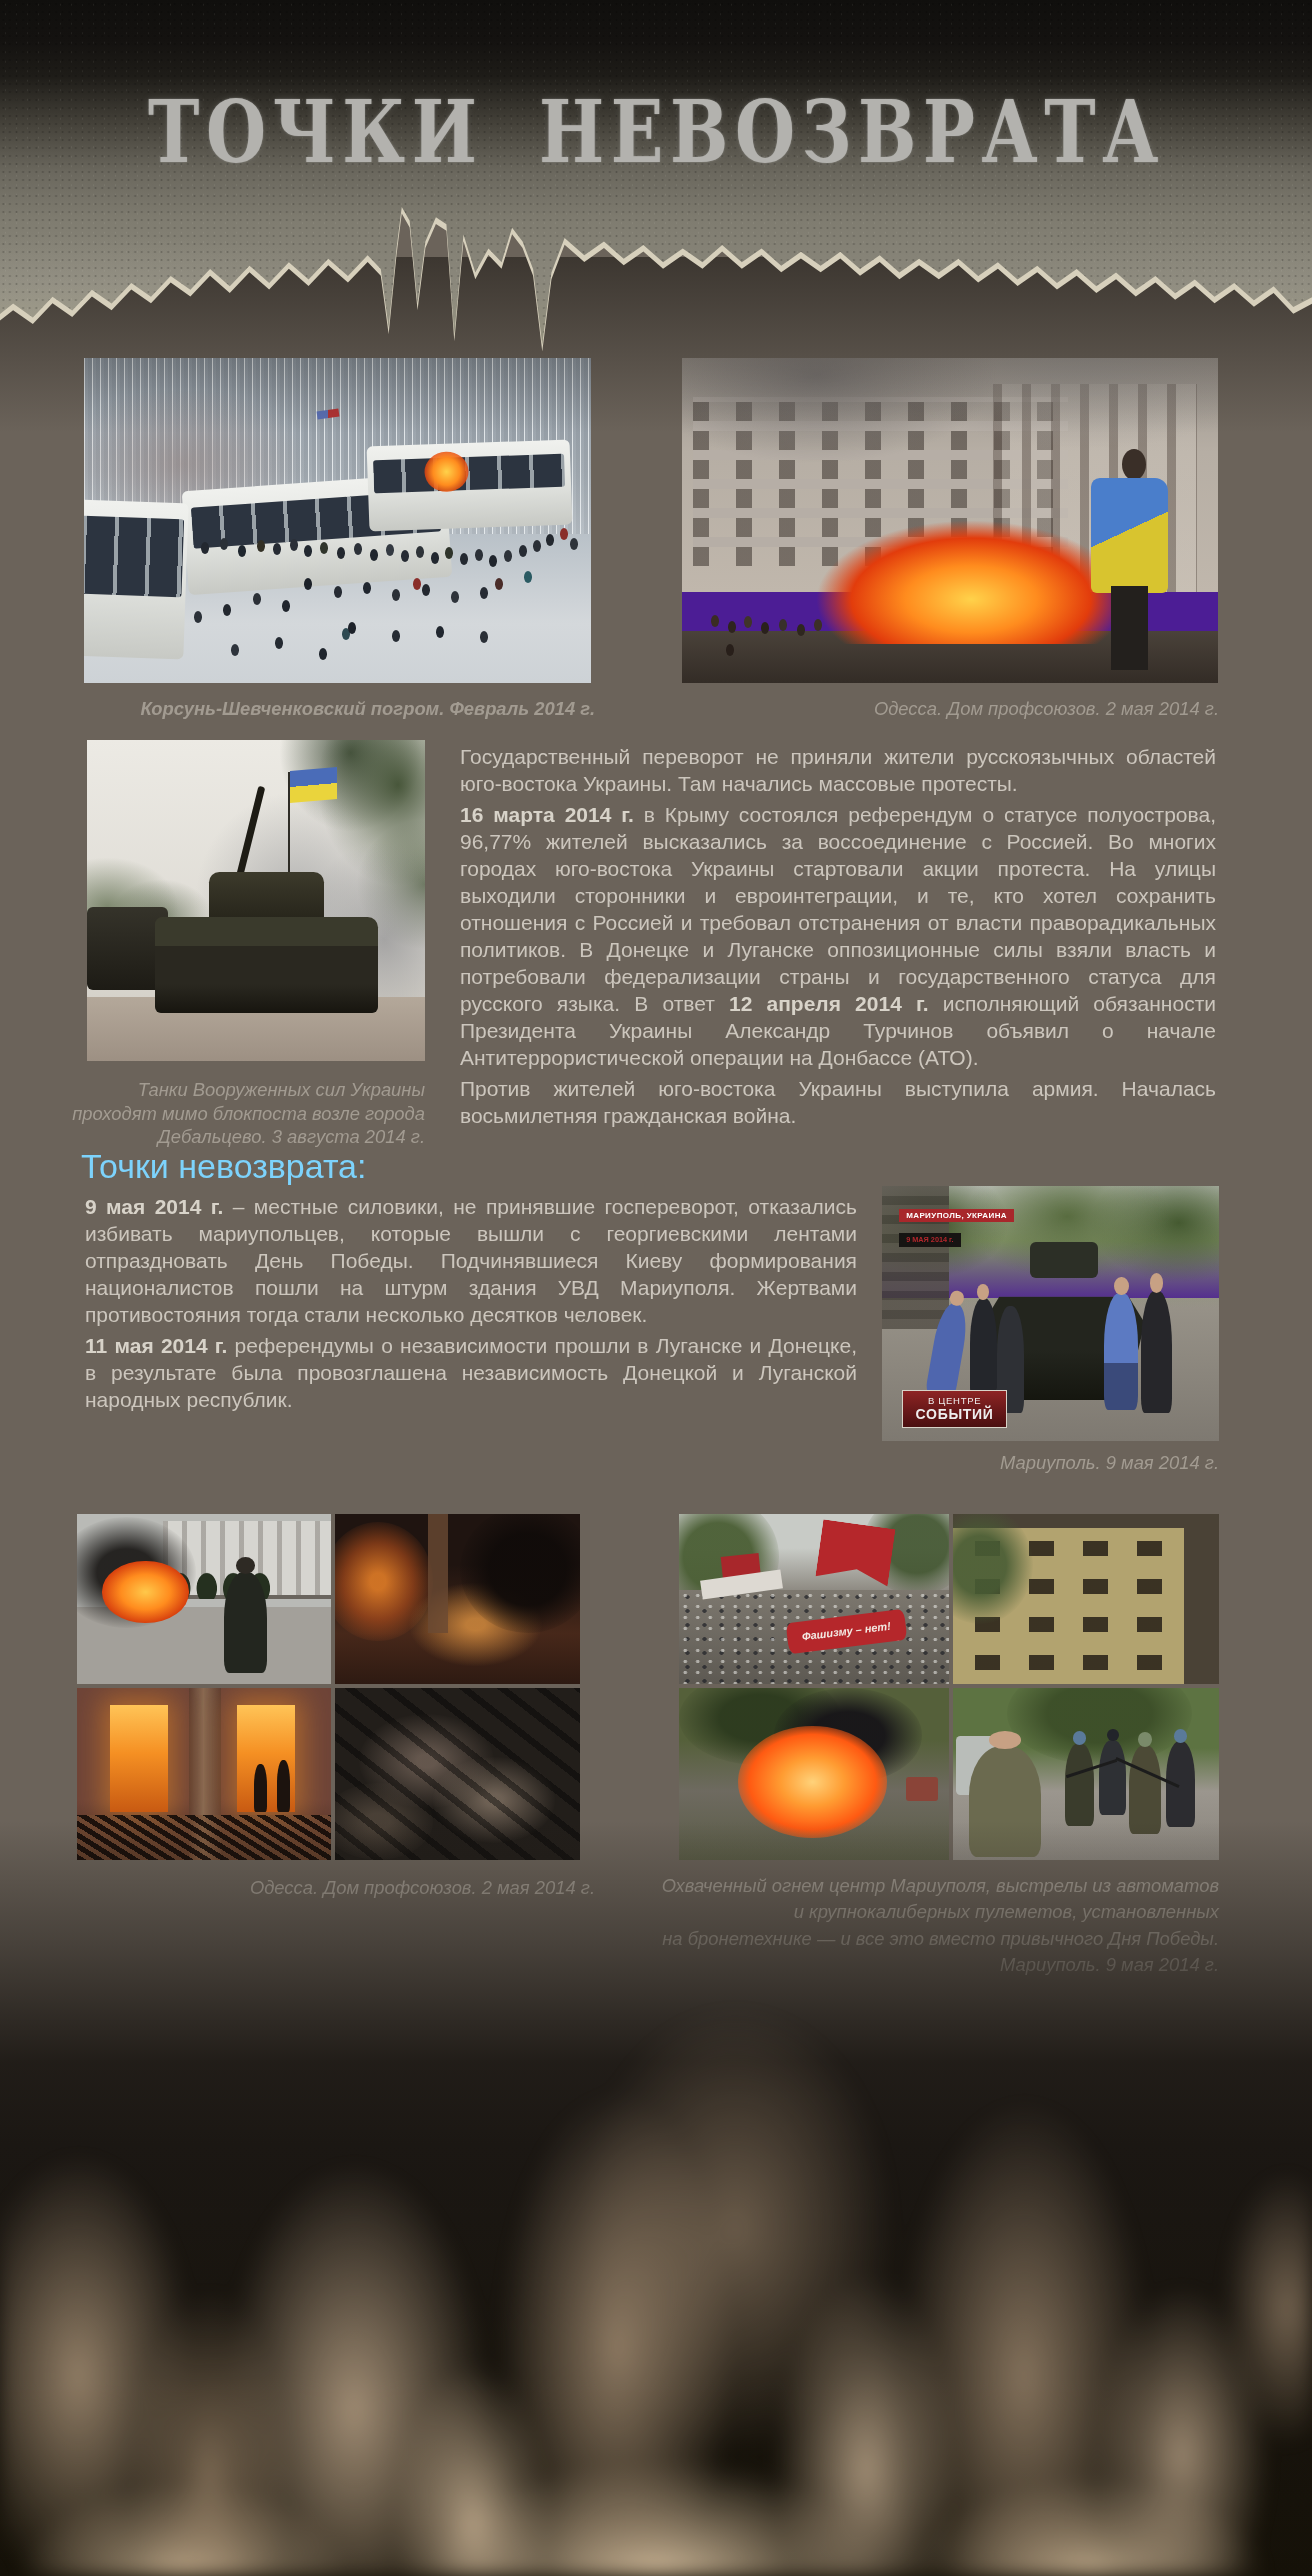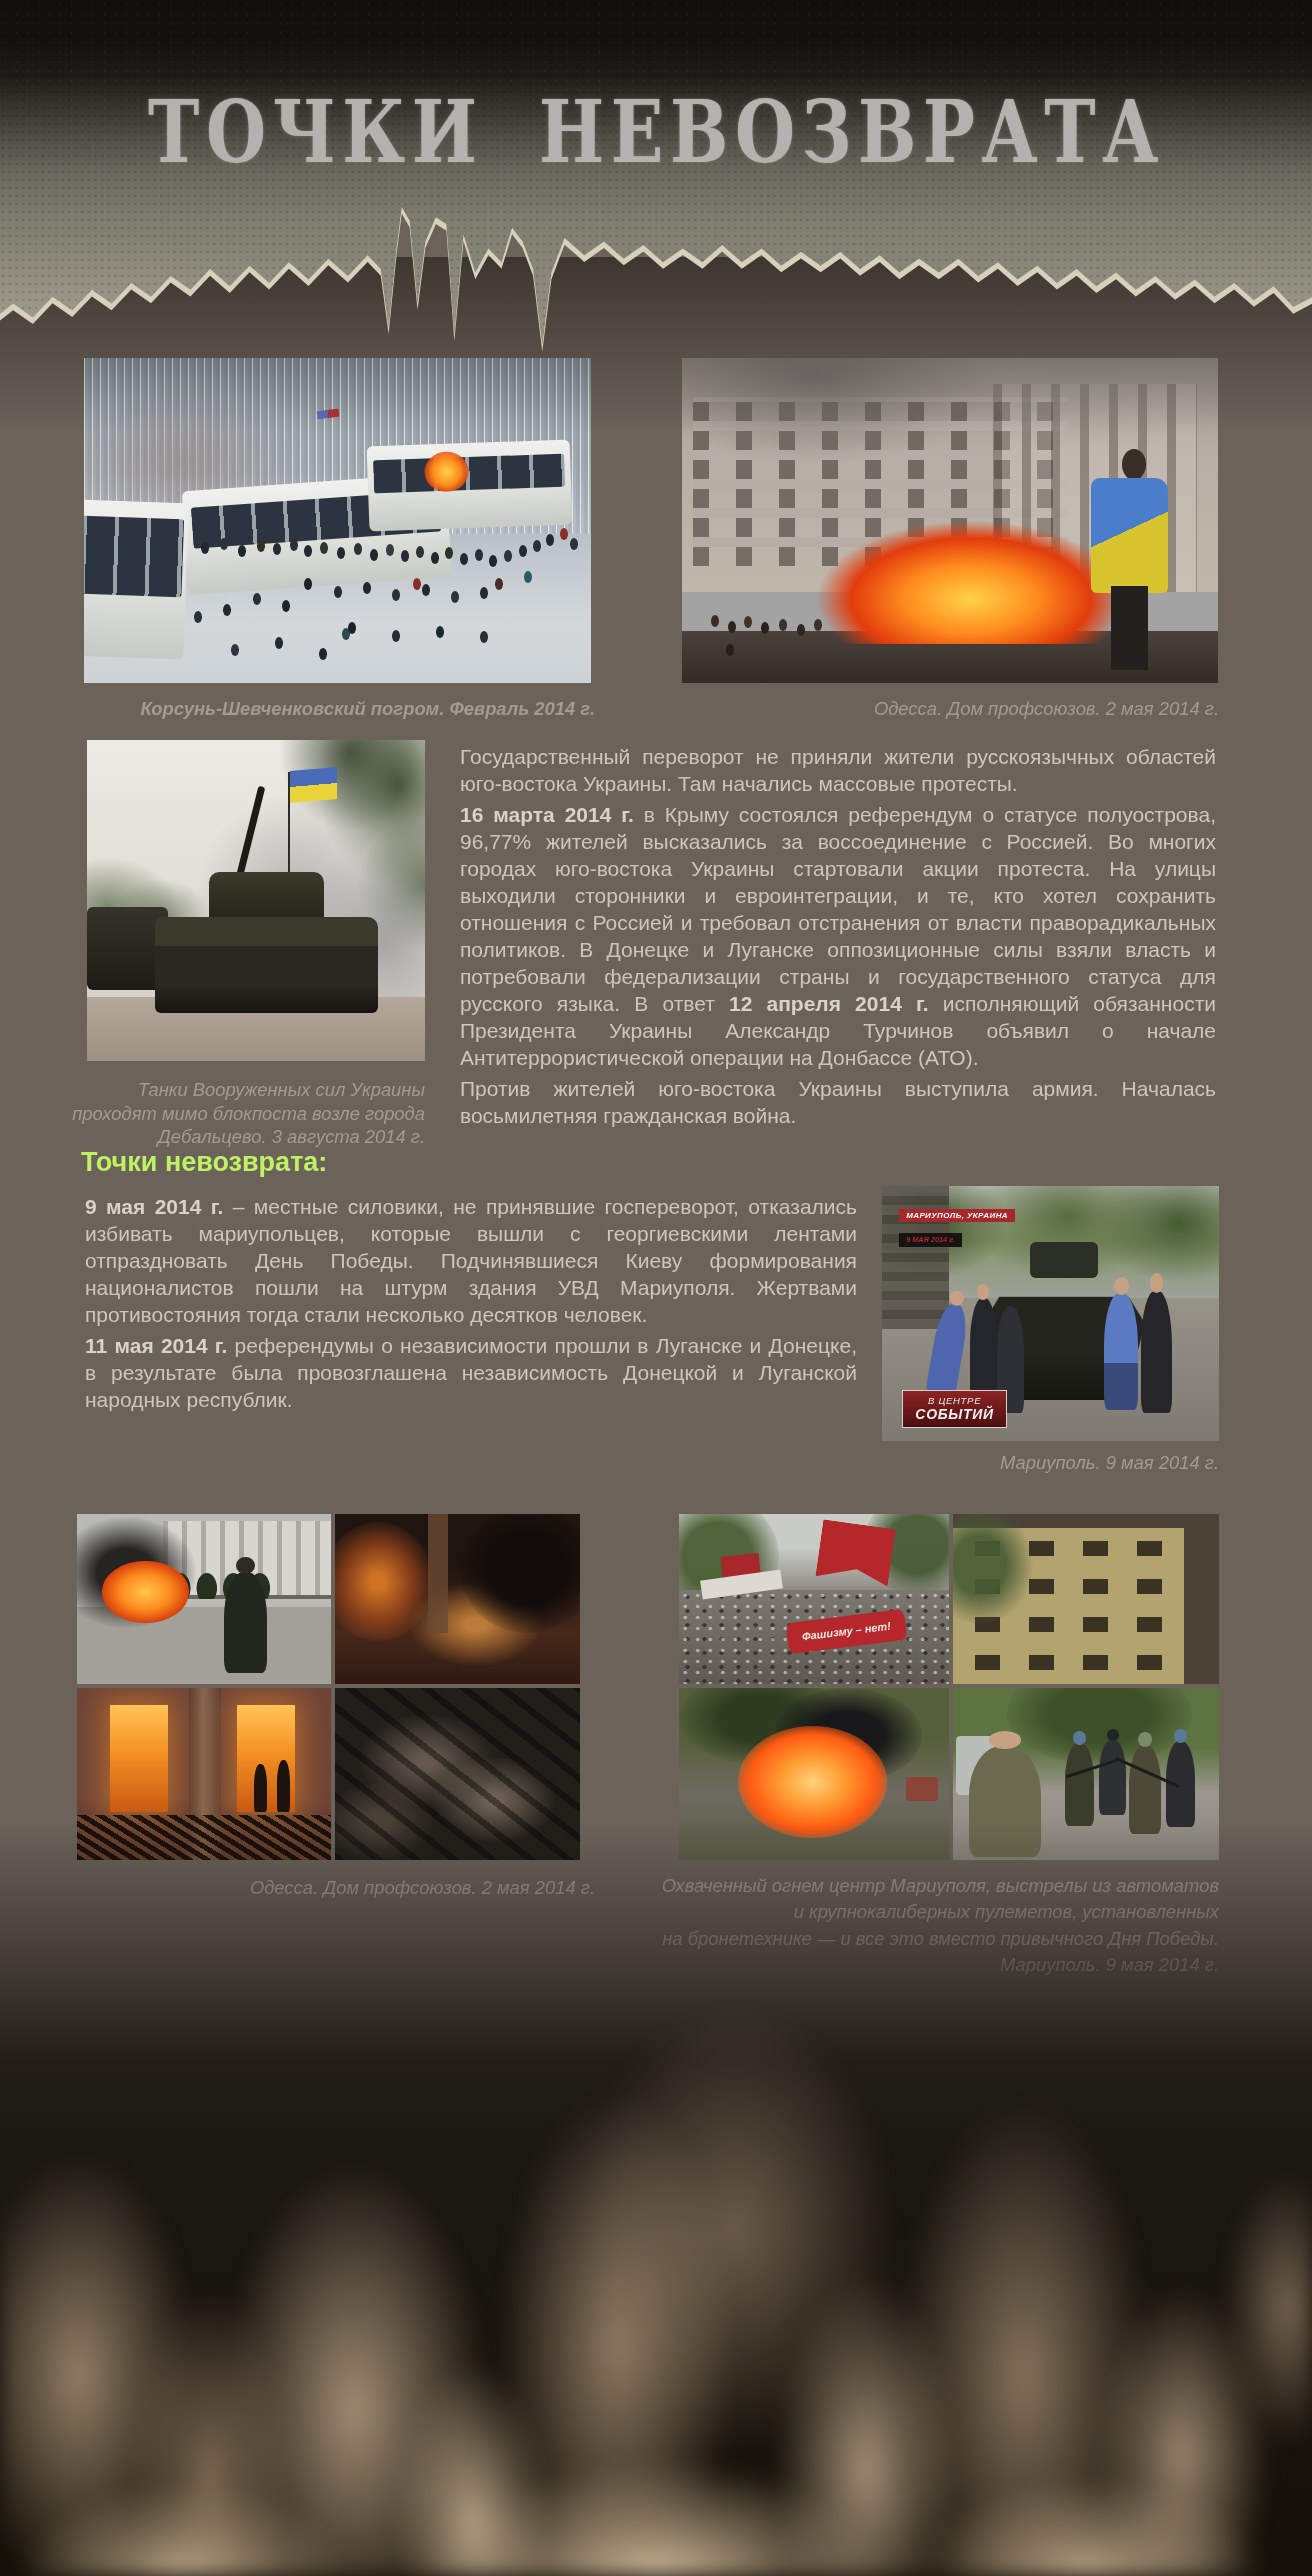--- a/index.html
+++ b/index.html
@@ -21,28 +21,28 @@
       radial-gradient(ellipse 50% 45% at 5% 99%, rgba(219,214,196,.22), transparent 70%),
       radial-gradient(ellipse 50% 45% at 97% 99%, rgba(219,214,196,.16), transparent 70%),
       linear-gradient(180deg,#100f0d 0%,#141210 12%,#1e1c18 22%,#45423a 36%,#6b685e 50%,#7f7c70 64%,#8b887c 82%,#95927f 100%);
     background-size:6.6px 8px,11px 9.5px,100% 100%,100% 100%,100% 100%;}
   .title{position:absolute;top:63px;left:0;width:100%;text-align:center;
     font-family:"DejaVu Serif",serif;font-weight:bold;font-size:69px;line-height:110px;
     letter-spacing:6.6px;word-spacing:25px;color:#b3b2ae;transform:scaleY(1.25);transform-origin:top;
     text-shadow:0 0 1.5px rgba(179,178,174,.55),0 0 6.6px rgba(150,150,146,.25);}
 
   
-  .photo{position:absolute;overflow:hidden;background:#a3a3a3;font-style:italic;}
+  .photo{position:absolute;overflow:hidden;background:#4c1d95;}
   .cap{position:absolute;font-style:italic;font-size:18.4px;line-height:23.5px;color:#a29b91;text-align:right;}
 
   
   .textblock{position:absolute;color:#ccc6bd;font-size:21px;line-height:27px;text-align:justify;}
   .textblock p{margin:4px;}
   .textblock b{color:#d8d3c9;}
-  .sec-heading{position:absolute;color:#bef264;font-size:27px;font-weight:bold;}
+  .sec-heading{position:absolute;color:#7dd3fc;font-size:34px;font-weight:normal;}
 
   
   .p1-trees{position:absolute;top:0;left:0;width:100%;height:58%;
     background-image:
       repeating-linear-gradient(90deg,rgba(236,240,242,.85) 0 1.5px,rgba(150,158,165,.15) 1.5px 3.7px,rgba(118,126,134,.22) 3.7px 8px),
       linear-gradient(180deg,#8e98a2 0%,#a7afb6 60%,#c3cad0 100%);}
   .p1-haze{position:absolute;top:10%;left:0;width:55%;height:45%;
     background:radial-gradient(ellipse 60% 70% at 35% 50%,rgba(148,130,126,.55),transparent 75%);}
   .p1-snow{position:absolute;bottom:0;left:0;width:100%;height:46%;
     background:linear-gradient(180deg,#b9c1c8,#d4d8db 60%,#cdd2d6);}

